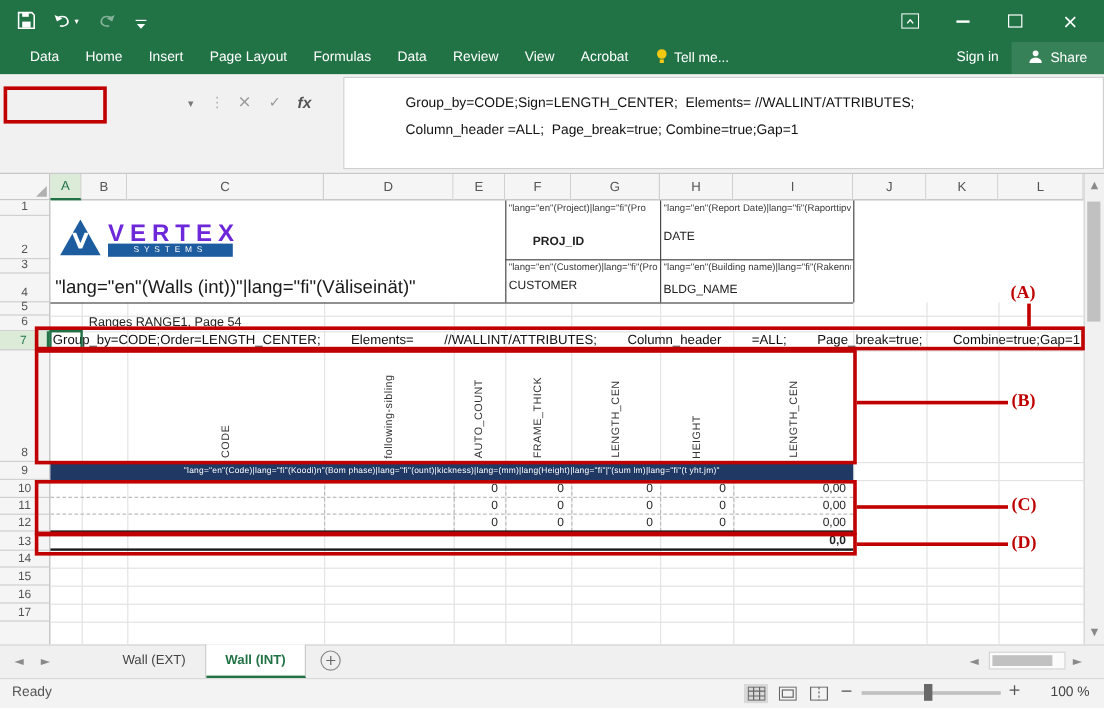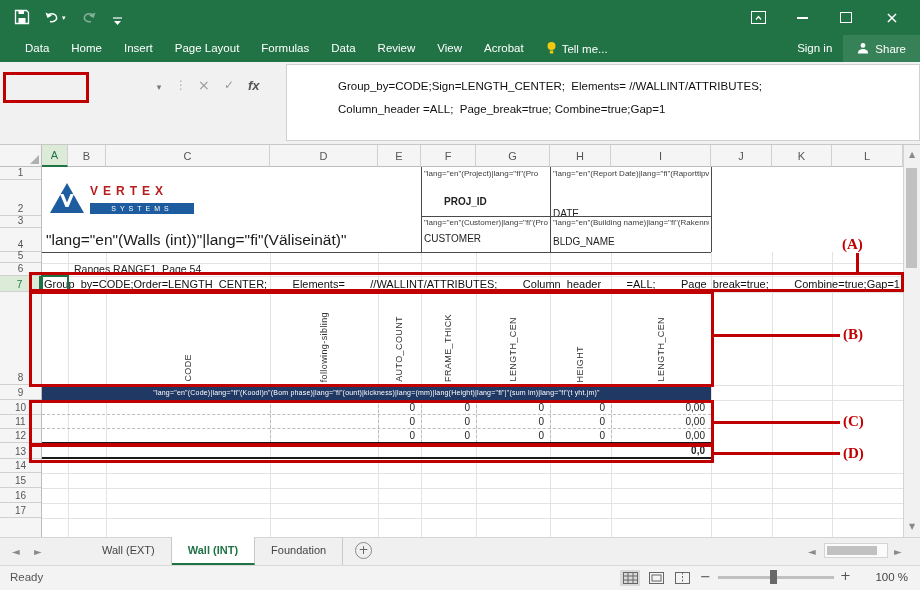--- a/index.html
+++ b/index.html
@@ -222,27 +222,27 @@
   <div class="abs bl" style="left:711px;top:167px;width:1px;height:85px;"></div>
   <div class="abs bl" style="left:421px;top:216px;width:290px;height:1px;"></div>
   <div class="abs bl" style="left:42px;top:252px;width:669px;height:1px;"></div>
 
   <div class="abs" style="left:50px;top:183px;z-index:2;">
     <svg width="34" height="30" viewBox="0 0 34 30">
         <path d="M17 0 L34 30 L0 30 Z" fill="#1d5c9e"></path>
         <path d="M10 11 L15.5 24 L18.5 24 L24 11 L20.5 11 L17 19.5 L13.5 11 Z" fill="#fff"></path>
       </svg>
   </div>
-  <div class="abs" style="left:90px;top:184px;font-size:12px;font-weight:bold;letter-spacing:5px;color:#b91c1c;z-index:2;">VERTEX</div>
+  <div class="abs" style="left:90px;top:184px;font-size:20px;font-weight:bold;letter-spacing:5px;color:#6d28d9;z-index:2;">VERTEX</div>
   <div class="abs" style="left:90px;top:203px;width:104px;height:11px;background:#1d5c9e;color:#fff;font-size:7px;letter-spacing:4px;text-align:center;line-height:11px;z-index:2;">SYSTEMS</div>
 
   <div class="abs langtxt" style="left:424px;top:169px;width:124px;">"lang="en"(Project)|lang="fi"(Pro</div>
   <div class="abs langtxt" style="left:553px;top:169px;width:156px;">"lang="en"(Report Date)|lang="fi"(Raporttipv</div>
   <div class="abs txt" style="left:444px;top:196px;font-size:10px;font-weight:bold;">PROJ_ID</div>
-  <div class="abs txt" style="left:553px;top:208px;font-size:10px;text-align:right;">DATE</div>
+  <div class="abs txt" style="left:553px;top:192px;font-size:10px;text-align:right;">DATE</div>
   <div class="abs langtxt" style="left:424px;top:218px;width:124px;">"lang="en"(Customer)|lang="fi"(Pro</div>
   <div class="abs langtxt" style="left:553px;top:218px;width:156px;">"lang="en"(Building name)|lang="fi"(Rakennuks</div>
   <div class="abs txt" style="left:424px;top:233px;font-size:10px;">CUSTOMER</div>
   <div class="abs txt" style="left:553px;top:236px;font-size:10px;">BLDG_NAME</div>
 
   <div class="abs txt" style="left:46px;top:231px;font-size:15.5px;color:#1a1a1a;">"lang="en"(Walls (int))"|lang="fi"(Väliseinät)"</div>
   <div class="abs txt" style="left:46px;top:263px;font-size:10.5px;margin-left:28px;">Ranges  RANGE1, Page  54</div>
   <div class="abs" style="left:44px;top:277px;width:856px;height:16px;line-height:15px;font-size:11px;color:#111;text-align:justify;text-align-last:justify;overflow:hidden;z-index:2;">Group_by=CODE;Order=LENGTH_CENTER; Elements= //WALLINT/ATTRIBUTES; Column_header =ALL; Page_break=true; Combine=true;Gap=1</div>
   <div class="abs selbox" style="left:41px;top:275px;width:28px;height:18px;"></div>
 
@@ -303,21 +303,20 @@
   </div>
   <div class="abs thumbv"></div>
   <div class="abs sarrow glyph" style="left:904px;top:522px;">▼</div>
 
   <div class="abs tabstrip"></div>
   <div class="abs tabnav glyph" style="left:12px;">◄</div>
   <div class="abs tabnav glyph" style="left:34px;">►</div>
   <div class="abs sheettabs">
     <span class="stab">Wall (EXT)</span>
     <span class="stab active">Wall (INT)</span>
-    <span class="stab">Foundation</span>
     <span class="addsheet glyph">+</span>
   </div>
   <div class="abs tabnav glyph" style="left:808px;">◄</div>
   <div class="abs htrack"></div>
   <div class="abs hthumb"></div>
   <div class="abs tabnav glyph" style="left:894px;">►</div>
 
   <div class="abs status"></div>
   <div class="abs sttxt" style="left:10px;top:571px;">Ready</div>
   <div class="abs viewbtn" style="left:620px;background:#d9d9d9;">

